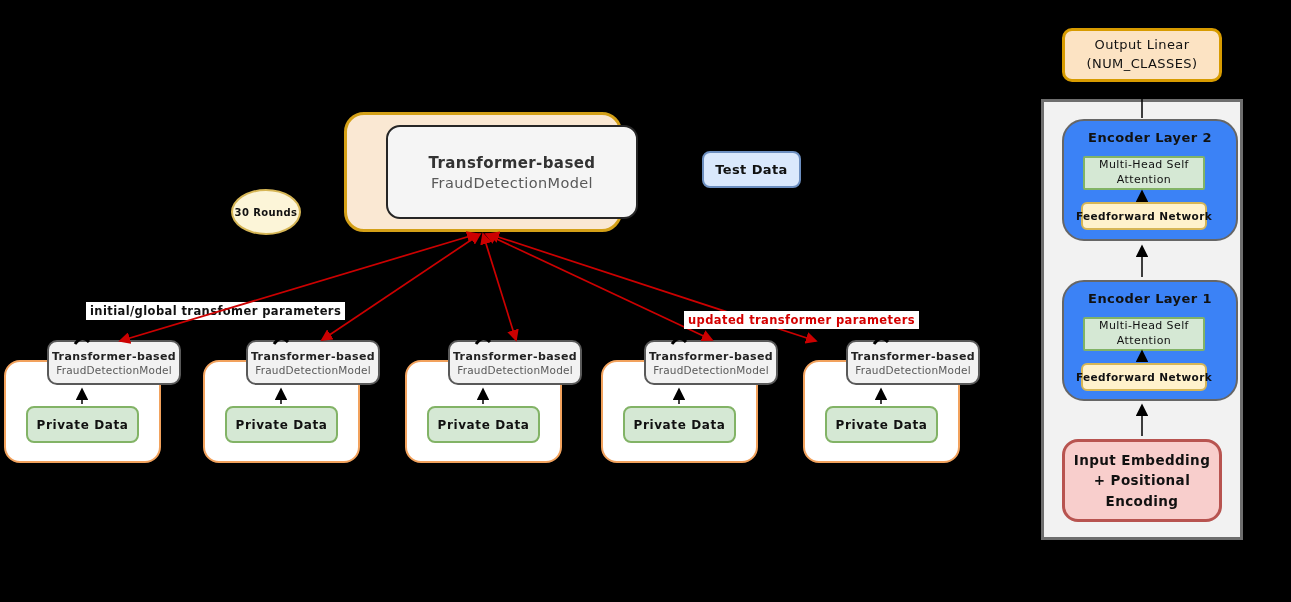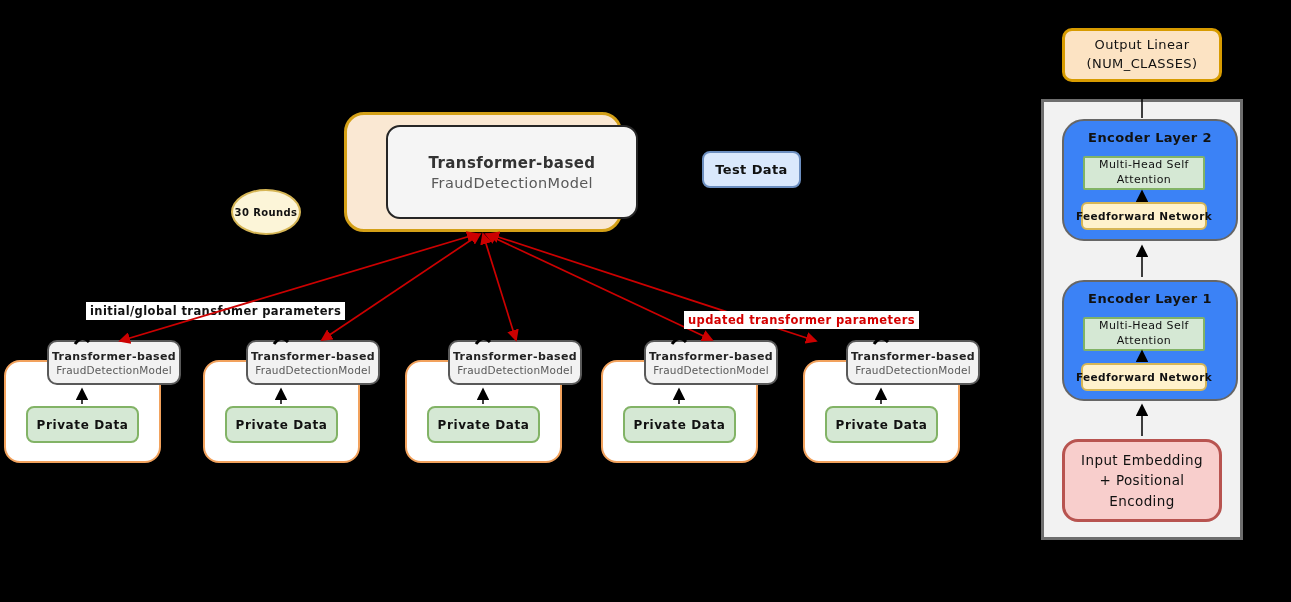--- a/index.html
+++ b/index.html
@@ -54,21 +54,21 @@
   .enc-layer{width:176px;background:#3b82f6;border:2.5px solid #666;border-radius:22px;}
   .enc-layer.l2{left:1062px;top:119px;height:122px;}
   .enc-layer.l1{left:1062px;top:280px;height:121px;}
   .enc-title{position:absolute;left:0;top:9px;width:100%;text-align:center;
     font-size:13px;font-weight:bold;color:#111;}
   .mhsa{left:19px;top:35px;width:122px;height:34px;background:var(--green-fill);
     border:2px solid var(--green-border);border-radius:2px;font-size:11px;font-weight:normal;color:#111;line-height:1.35;}
   .ffn{left:17px;top:81px;width:126px;height:28px;background:var(--yellow-fill);
     border:2px solid var(--yellow-border);border-radius:6px;font-size:10.5px;font-weight:bold;color:#111;white-space:nowrap;}
   .input-embed{left:1062px;top:439px;width:160px;height:83px;background:var(--pink-fill);
-    border:3px solid var(--pink-border);border-radius:16px;font-size:13.5px;font-weight:normal;color:#111;
+    border:3px solid var(--pink-border);border-radius:16px;font-size:13.5px;font-weight:bold;color:#111;
     line-height:1.5;padding:0 8px;}
 
   
   #overlay{position:absolute;left:0;top:0;width:1291px;height:602px;pointer-events:none;z-index:5;}
   .red-line{stroke:var(--arrow-red);stroke-width:1.7;fill:none;}
   .red-head{fill:var(--arrow-red);}
   .black-line{stroke:#000;stroke-width:1.5;fill:none;}
   .black-head{fill:#000;}
   .black-stub{stroke:#000;stroke-width:3;fill:none;}
 </style>

